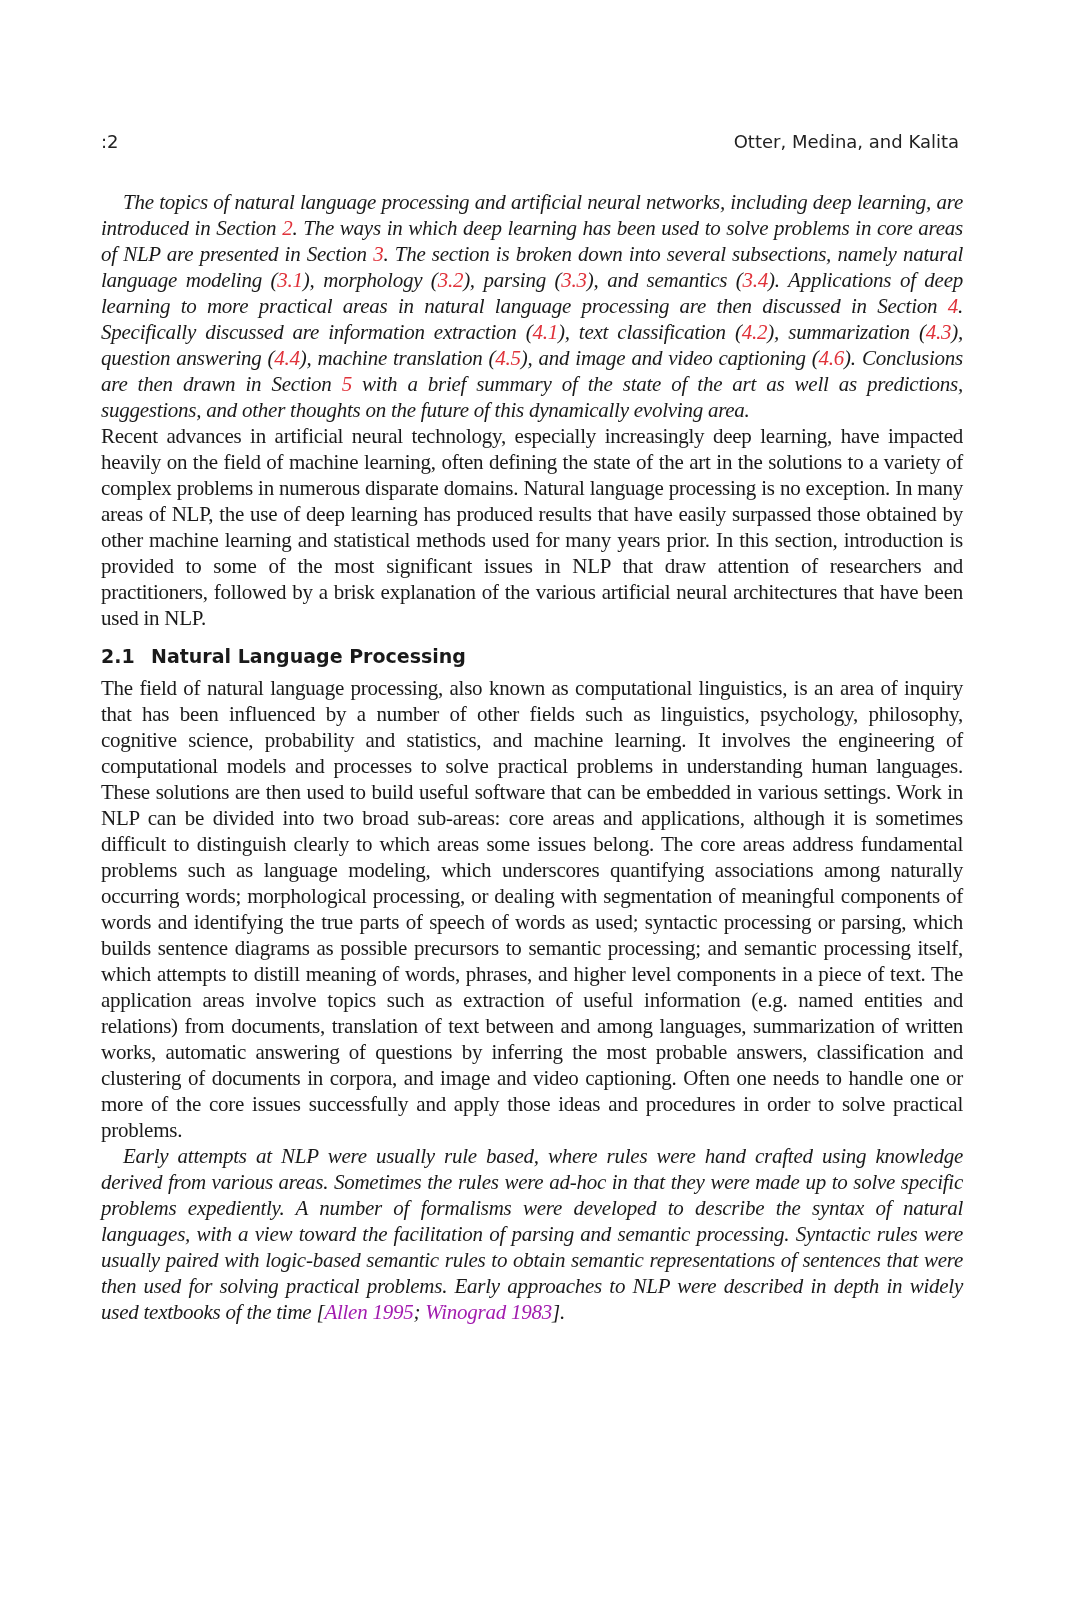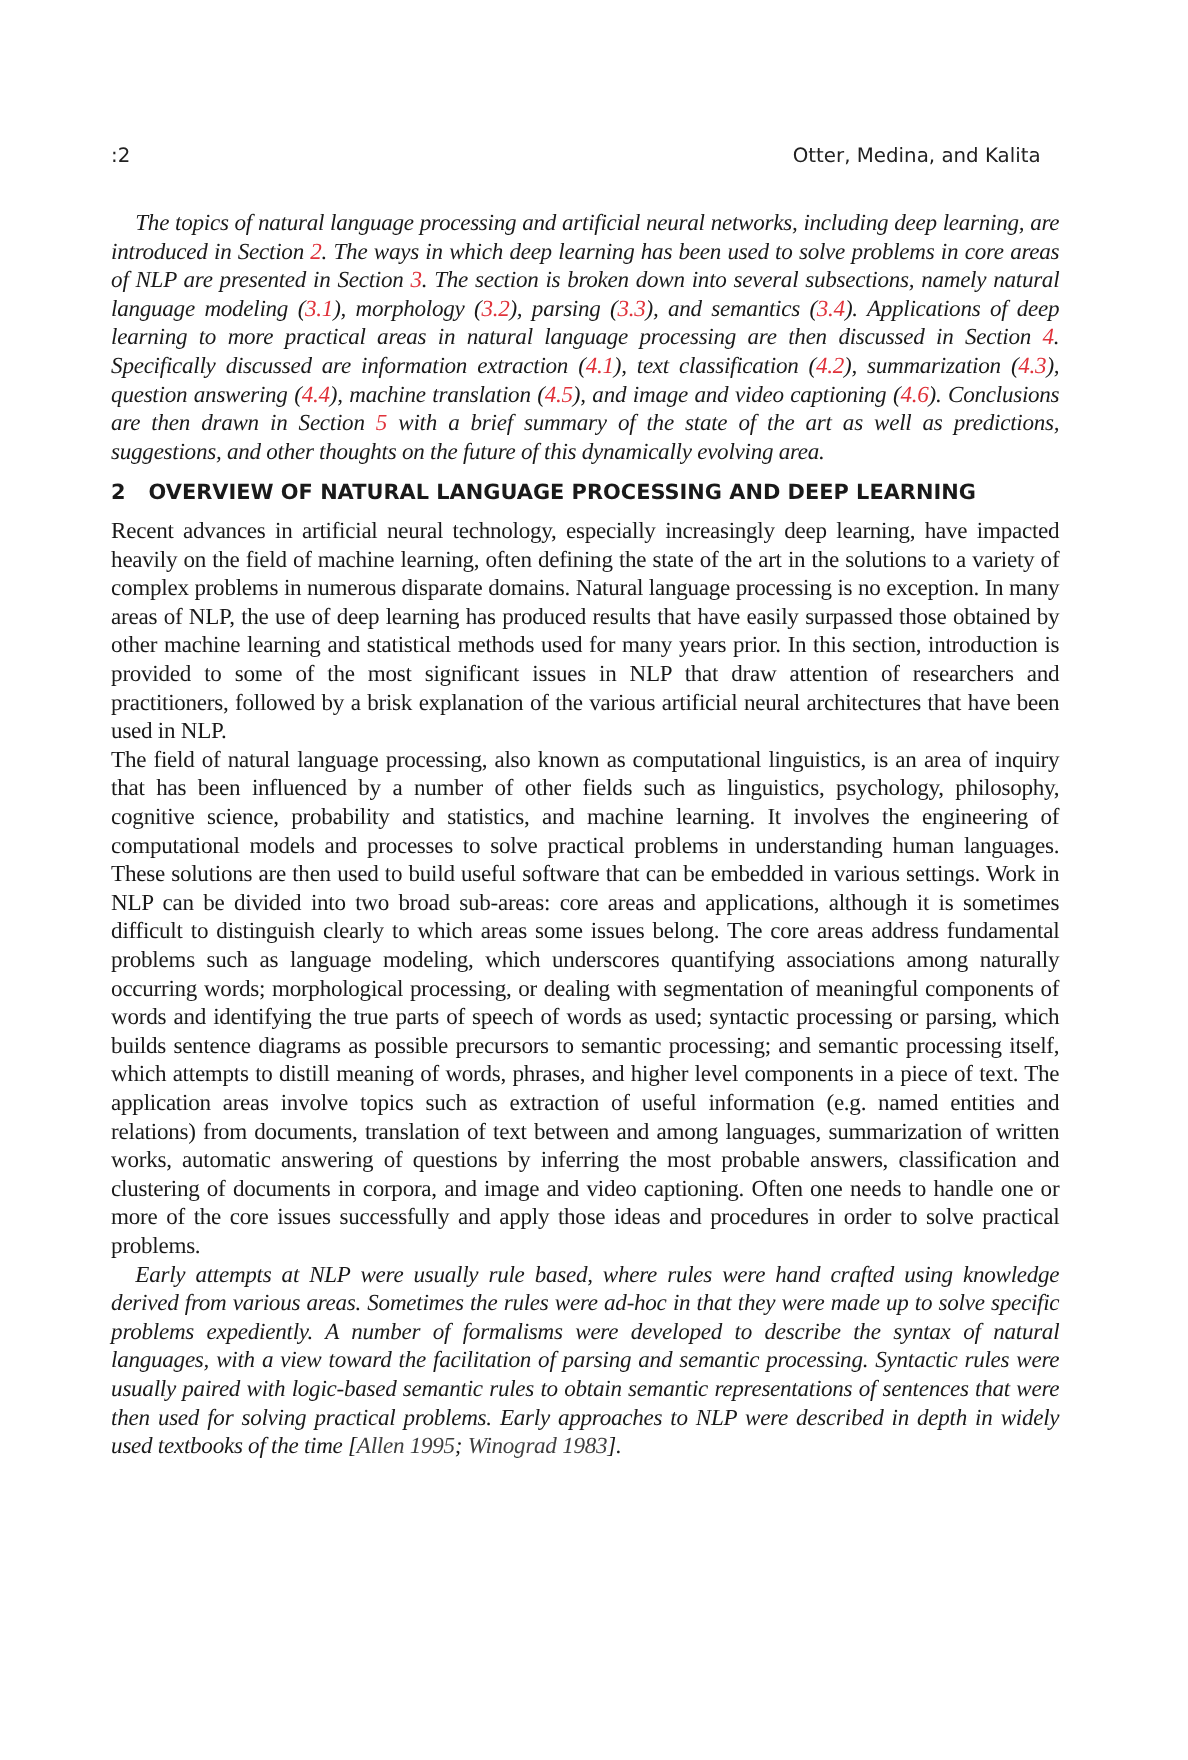--- a/index.html
+++ b/index.html
@@ -1,46 +1,46 @@
 <!DOCTYPE html>
 <html><head>
 <meta charset="utf-8">
 <style>
   html, body { margin: 0; padding: 0; background: #ffffff; }
   body { width: 1080px; height: 1600px; position: relative; overflow: hidden; color: #1a1a1a; }
   .page { position: absolute; left: 101px; top: 0; width: 862px; }
   .header { position: absolute; top: 131px; left: 0; width: 862px; height: 24px;
     font-family: "DejaVu Sans", sans-serif; font-size: 18px; color: #222; }
   .header .pageno { position: absolute; left: 0; top: 0; }
-  .header .authors { position: absolute; right: 17px; top: 0; }
+  .header .authors { position: absolute; right: 4px; top: 0; }
   .body { position: absolute; top: 189px; left: 0; width: 862px;
     font-family: "Liberation Serif", serif; font-size: 21px; line-height: 26px;
     text-align: justify; letter-spacing: -0.25px; }
   p { margin: 0; }
   p.indent { text-indent: 22px; font-style: italic; }
   .ref { color: #e0323a; }
-  .cite { color: #404040; }
+  .cite { color: #a21caf; }
   h2 { font-family: "DejaVu Sans", sans-serif; font-weight: bold; font-size: 19px;
     margin: 12px 0 8px 0; line-height: 26px; letter-spacing: 0px; }
   h3 { font-family: "DejaVu Sans", sans-serif; font-weight: bold; font-size: 19px;
     margin: 12px 0 6px 0; line-height: 26px; letter-spacing: 0px; }
   .secnum { display: inline-block; width: 34px; }
   .subnum { display: inline-block; width: 50px; }
 </style>
 </head>
 <body>
 
 <div class="page">
   <div class="header">
     <span class="pageno">:2</span>
     <span class="authors">Otter, Medina, and Kalita</span>
   </div>
 
   <div class="body">
     <p class="indent"><span>The topics of natural language processing and artificial neural networks, including deep learning, are introduced in Section </span><a class="ref">2</a><span>. The ways in which deep learning has been used to solve problems in core areas of NLP are presented in Section </span><a class="ref">3</a><span>. The section is broken down into several subsections, namely natural language modeling (</span><a class="ref">3.1</a><span>), morphology (</span><a class="ref">3.2</a><span>), parsing (</span><a class="ref">3.3</a><span>), and semantics (</span><a class="ref">3.4</a><span>). Applications of deep learning to more practical areas in natural language processing are then discussed in Section </span><a class="ref">4</a><span>. Specifically discussed are information extraction (</span><a class="ref">4.1</a><span>), text classification (</span><a class="ref">4.2</a><span>), summarization (</span><a class="ref">4.3</a><span>), question answering (</span><a class="ref">4.4</a><span>), machine translation (</span><a class="ref">4.5</a><span>), and image and video captioning (</span><a class="ref">4.6</a><span>). Conclusions are then drawn in Section </span><a class="ref">5</a><span> with a brief summary of the state of the art as well as predictions, suggestions, and other thoughts on the future of this dynamically evolving area.</span></p>
 
-    <h2><span class="secnum">2</span><span>OVERVIEW OF NATURAL LANGUAGE PROCESSING AND DEEP LEARNING</span></h2>
     <p>Recent advances in artificial neural technology, especially increasingly deep learning, have impacted heavily on the field of machine learning, often defining the state of the art in the solutions to a variety of complex problems in numerous disparate domains. Natural language processing is no exception. In many areas of NLP, the use of deep learning has produced results that have easily surpassed those obtained by other machine learning and statistical methods used for many years prior. In this section, introduction is provided to some of the most significant issues in NLP that draw attention of researchers and practitioners, followed by a brisk explanation of the various artificial neural architectures that have been used in NLP.</p>
 
+    <h3><span class="subnum">2.1</span><span>Natural Language Processing</span></h3>
     <p>The field of natural language processing, also known as computational linguistics, is an area of inquiry that has been influenced by a number of other fields such as linguistics, psychology, philosophy, cognitive science, probability and statistics, and machine learning. It involves the engineering of computational models and processes to solve practical problems in understanding human languages. These solutions are then used to build useful software that can be embedded in various settings. Work in NLP can be divided into two broad sub-areas: core areas and applications, although it is sometimes difficult to distinguish clearly to which areas some issues belong. The core areas address fundamental problems such as language modeling, which underscores quantifying associations among naturally occurring words; morphological processing, or dealing with segmen­tation of meaningful components of words and identifying the true parts of speech of words as used; syntactic processing or parsing, which builds sentence diagrams as possible precursors to semantic processing; and semantic processing itself, which attempts to distill meaning of words, phrases, and higher level components in a piece of text. The application areas involve topics such as extraction of useful information (e.g. named entities and relations) from documents, translation of text between and among languages, summarization of written works, automatic answering of questions by inferring the most probable answers, classification and clustering of documents in corpora, and image and video captioning. Often one needs to handle one or more of the core issues successfully and apply those ideas and procedures in order to solve practical problems.</p>
     <p class="indent"><span>Early attempts at NLP were usually rule based, where rules were hand crafted using knowledge derived from various areas. Sometimes the rules were ad-hoc in that they were made up to solve specific problems expediently. A number of formalisms were developed to describe the syntax of natural languages, with a view toward the facilitation of parsing and semantic processing. Syntactic rules were usually paired with logic-based semantic rules to obtain semantic representations of sentences that were then used for solving practical problems. Early approaches to NLP were described in depth in widely used textbooks of the time [</span><a class="cite">Allen 1995</a><span>; </span><a class="cite">Winograd 1983</a><span>].</span></p>
   </div>
 </div>
 
 </body></html>

